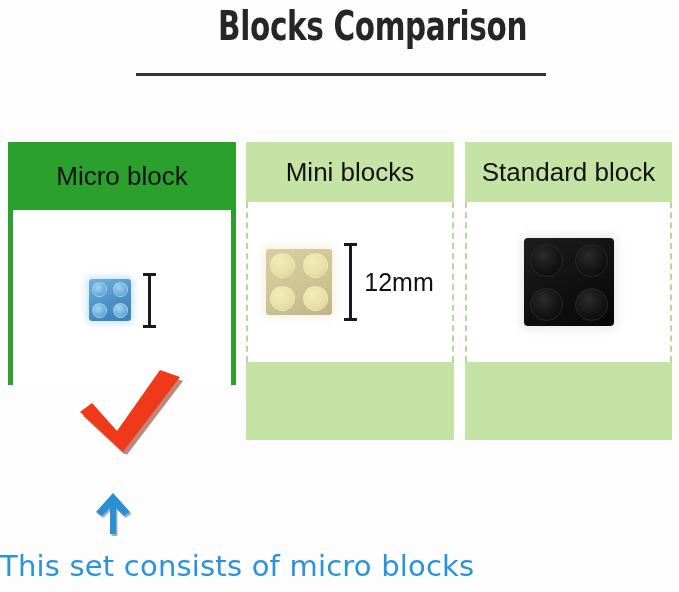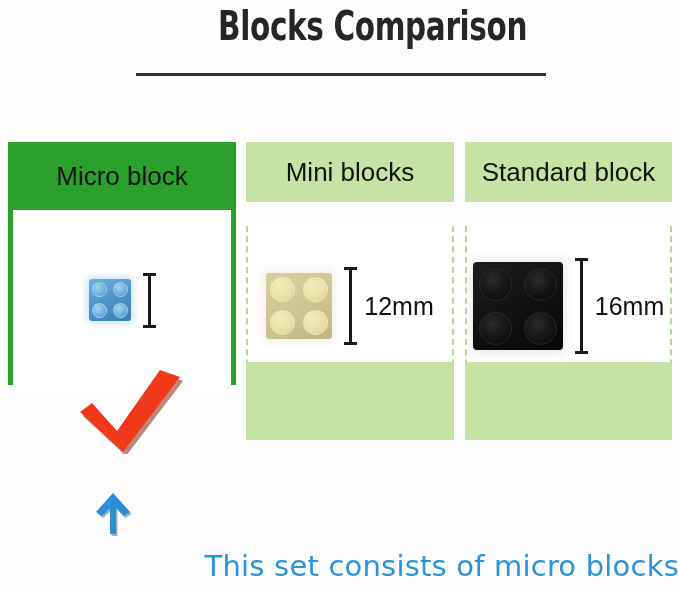--- a/index.html
+++ b/index.html
@@ -112,21 +112,20 @@
   .card-light .card-body {
     position: absolute;
     left: 0;
     width: 100%;
     top: 60px;
     height: 160px;
     box-sizing: border-box;
     background: #ffffff;
     border-left: 2px dashed #b6d79a;
     border-right: 2px dashed #b6d79a;
-    margin-top: 24px;
   }
   .card-light .card-footer {
     position: absolute;
     left: 0;
     width: 100%;
     top: 220px;
     height: 78px;
     background: #c6e3a6;
   }
   .card-mini     { left: 246px; width: 208px; height: 298px; }
@@ -254,21 +253,21 @@
     width: 40px;
     height: 46px;
   }
   .arrow-up svg { display: block; width: 100%; height: 100%; }
 
   .caption {
     position: absolute;
     left: 0;
     top: 548px;
     width: 679px;
-    text-align: right;
+    text-align: left;
     font-family: "DejaVu Sans", sans-serif;
     font-size: 29px;
     line-height: 36px;
     color: #2a93da;
     white-space: nowrap;
     letter-spacing: 0.2px;
   }
 </style>
 </head>
 <body>
@@ -342,28 +341,20 @@
       <div class="card-band">Standard block</div>
       <div class="card-body">
         <div class="specimen">
           <div class="specimen-inner">
             <div class="brick brick-black">
               <span class="stud"></span>
               <span class="stud"></span>
               <span class="stud"></span>
               <span class="stud"></span>
             </div>
-            <div class="dim dim-16">
-              <div class="ibeam">
-                <span class="cap top"></span>
-                <span class="shaft"></span>
-                <span class="cap bottom"></span>
-              </div>
-              <span class="dim-label">16mm</span>
-            </div>
           </div>
         </div>
       </div>
       <div class="card-footer"></div>
     </div>
 
   </div>
 
   <div class="arrow-up">
     <svg viewBox="0 0 40 46" xmlns="http://www.w3.org/2000/svg">

